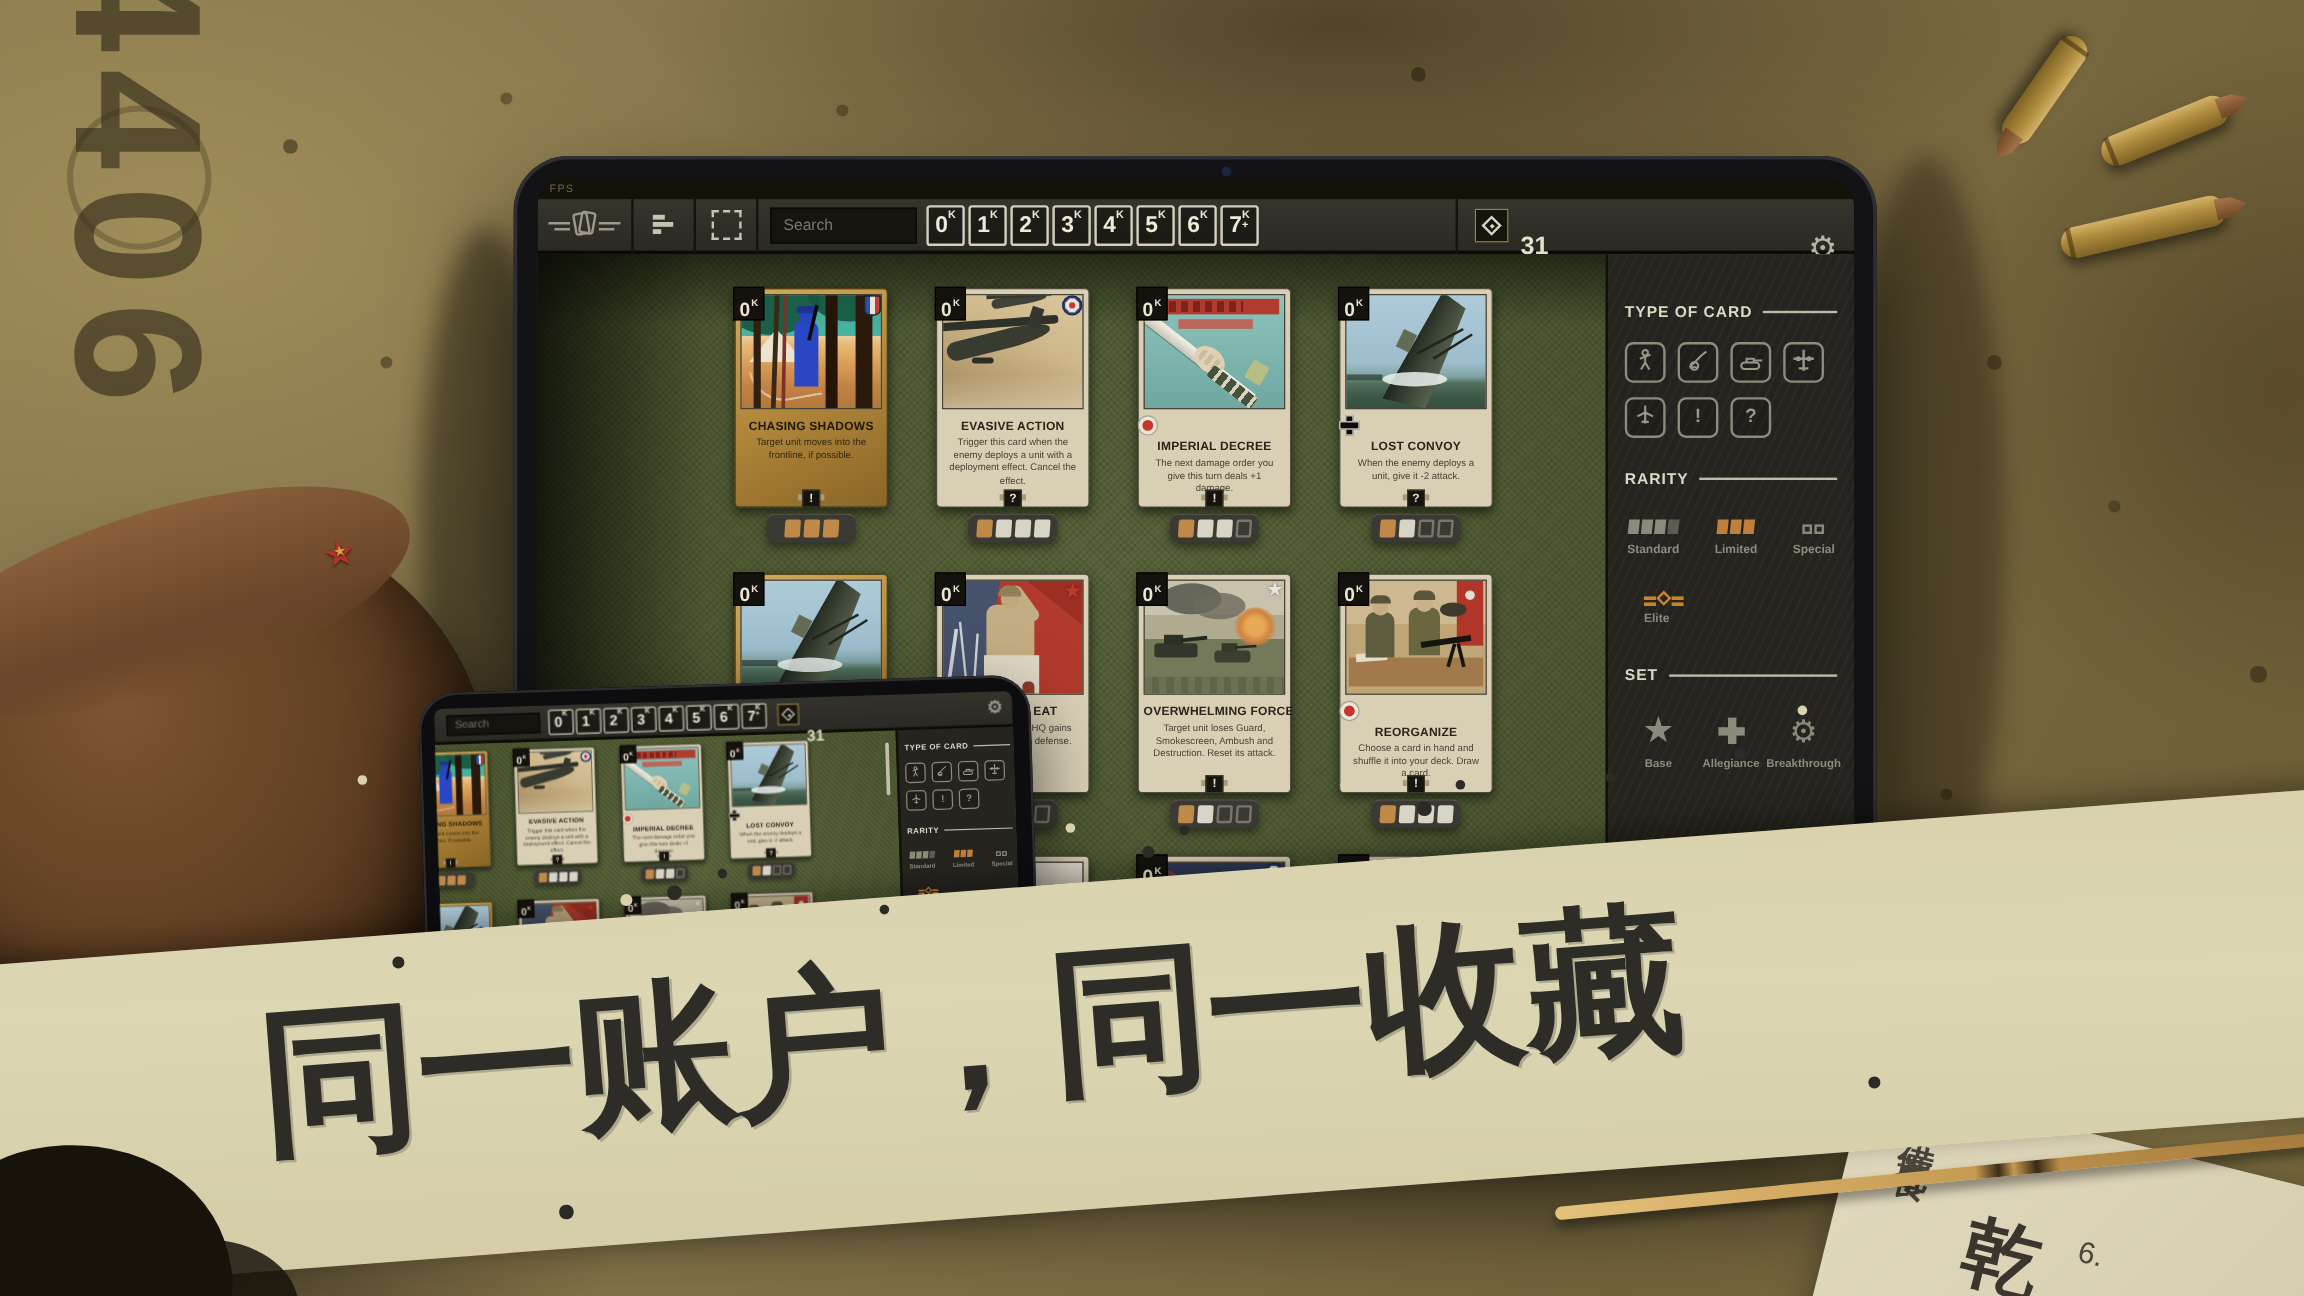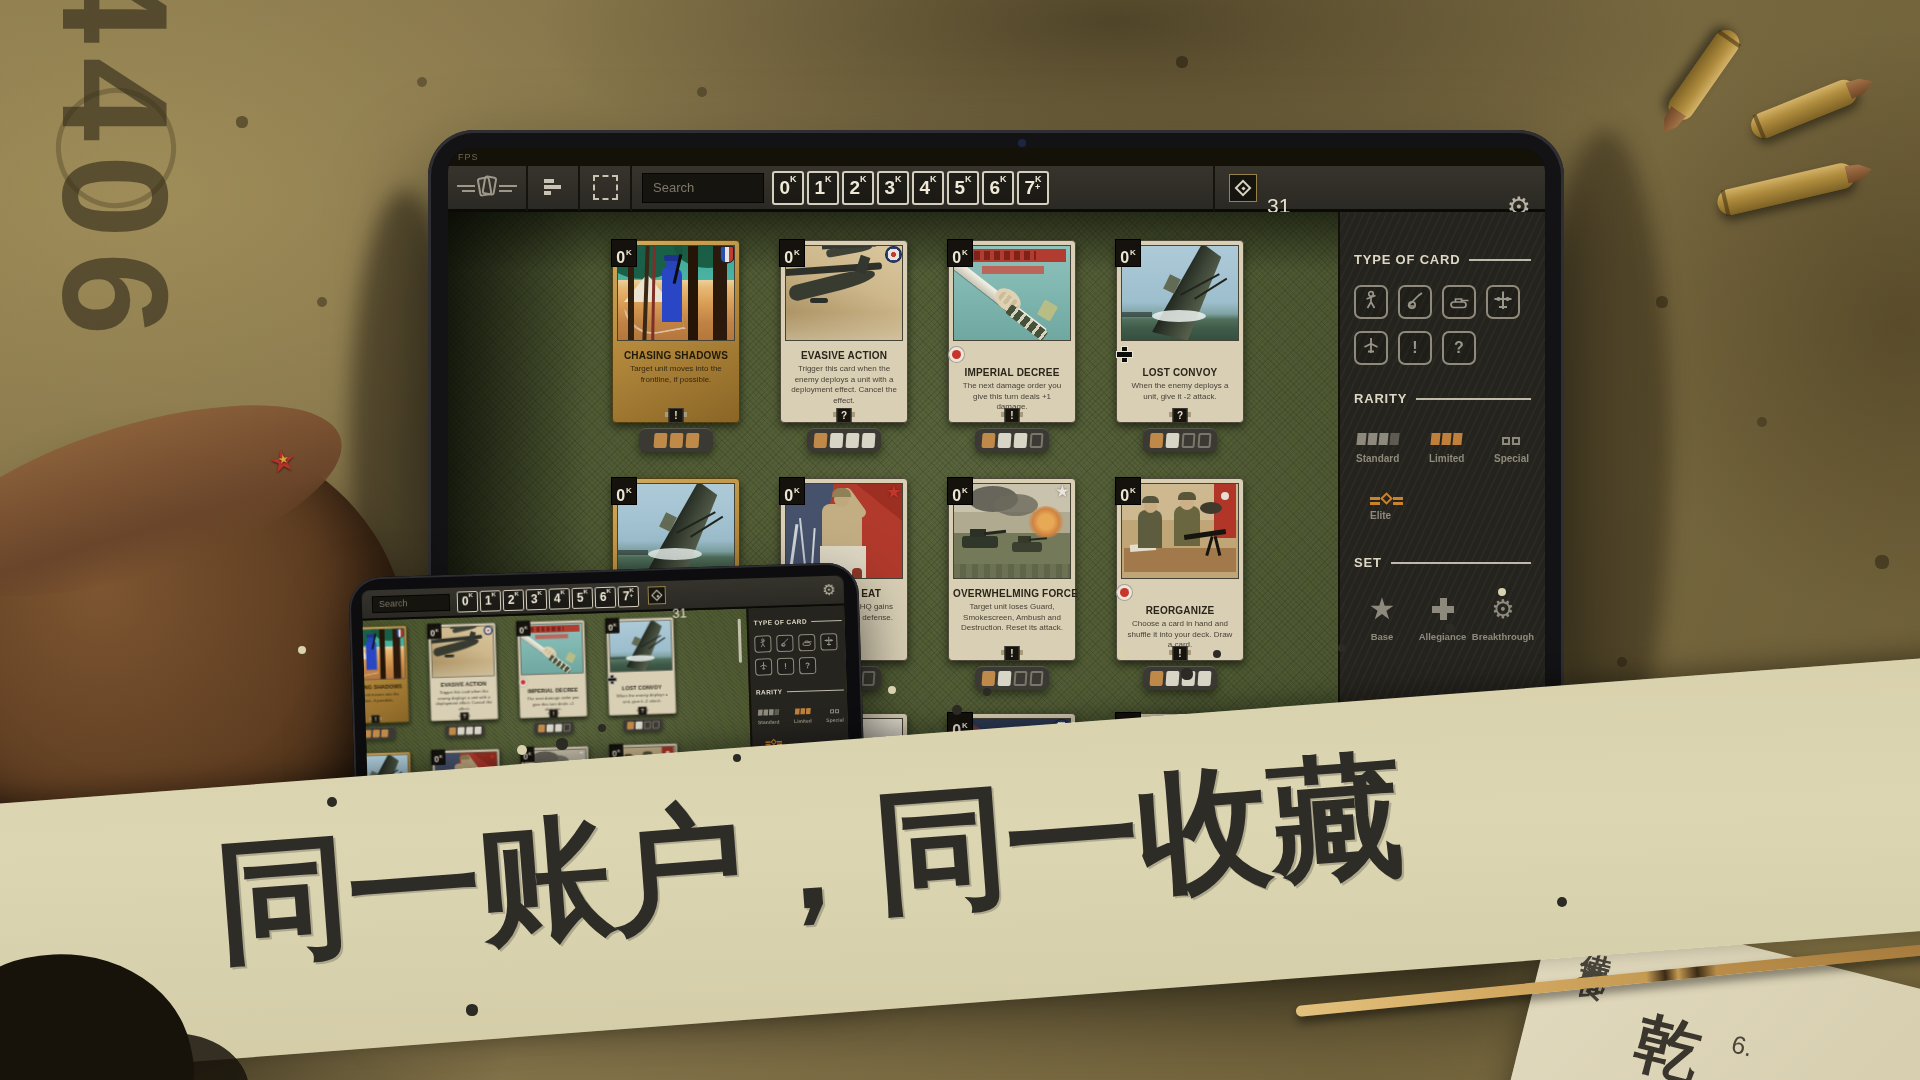--- a/index.html
+++ b/index.html
@@ -53,21 +53,21 @@
     display:flex;align-items:center;padding-left:10px;}
   .ttoolbar .search{width:122px;height:30px;margin-left:10px;}
   .costs{display:flex;gap:3px;margin-left:8px;}
   .cost{width:32px;height:34px;border:2px solid #d5cfbf;border-radius:3px;background:rgba(15,13,9,.55);
     color:#efe9d7;font-weight:700;font-size:19px;display:flex;align-items:flex-start;justify-content: center;line-height:30px;}
   .cost .sfx{font-size:9px;line-height:12px;margin-top:2px;display:flex;flex-direction:column;}
   .cost .sfx i{font-style:normal;font-size:9px;line-height:8px;}
   .dchip{width:28px;height:28px;background:#16140f;border:1px solid #97form;border:1px solid #97824a;position:relative;margin-left:14px;}
   .dchip .d1{position:absolute;left:7px;top:7px;width:12px;height:12px;border:2px solid #d9d3c1;transform:rotate(45deg);}
   .dchip .d2{position:absolute;left:12px;top:12px;width:3px;height:3px;background:#d9d3c1;transform:rotate(45deg);}
-  .wcount{color:#e6dfca;font-weight:400;font-size:21px;margin-left:10px;margin-top:36px;}
+  .wcount{color:#e6dfca;font-weight:700;font-size:21px;margin-left:10px;margin-top:36px;}
   .gearbtn{position:absolute;right:14px;top:22px;font-size:27px;color:#b8b3a4;line-height:38px;}
   .selbox{width:25px;height:25px;border:2px dashed #c7c2b1;}
   .greenmain{position:absolute;left:0;top:64px;right:0;bottom:0;
     background:
      repeating-linear-gradient(45deg, rgba(0,0,0,.10) 0 1px, rgba(0,0,0,0) 1px 4px),
      repeating-linear-gradient(-45deg, rgba(0,0,0,.10) 0 1px, rgba(0,0,0,0) 1px 4px),
      radial-gradient(ellipse at 45% 35%, #59643c 0%, #4c5731 55%, #3c4626 100%);}
   .gvign{position:absolute;left:0;top:64px;width:140px;bottom:0;
     background:linear-gradient(90deg,rgba(5,6,2,.75),rgba(5,6,2,0));}
   .gvign2{position:absolute;left:0;top:64px;right:207px;height:60px;

